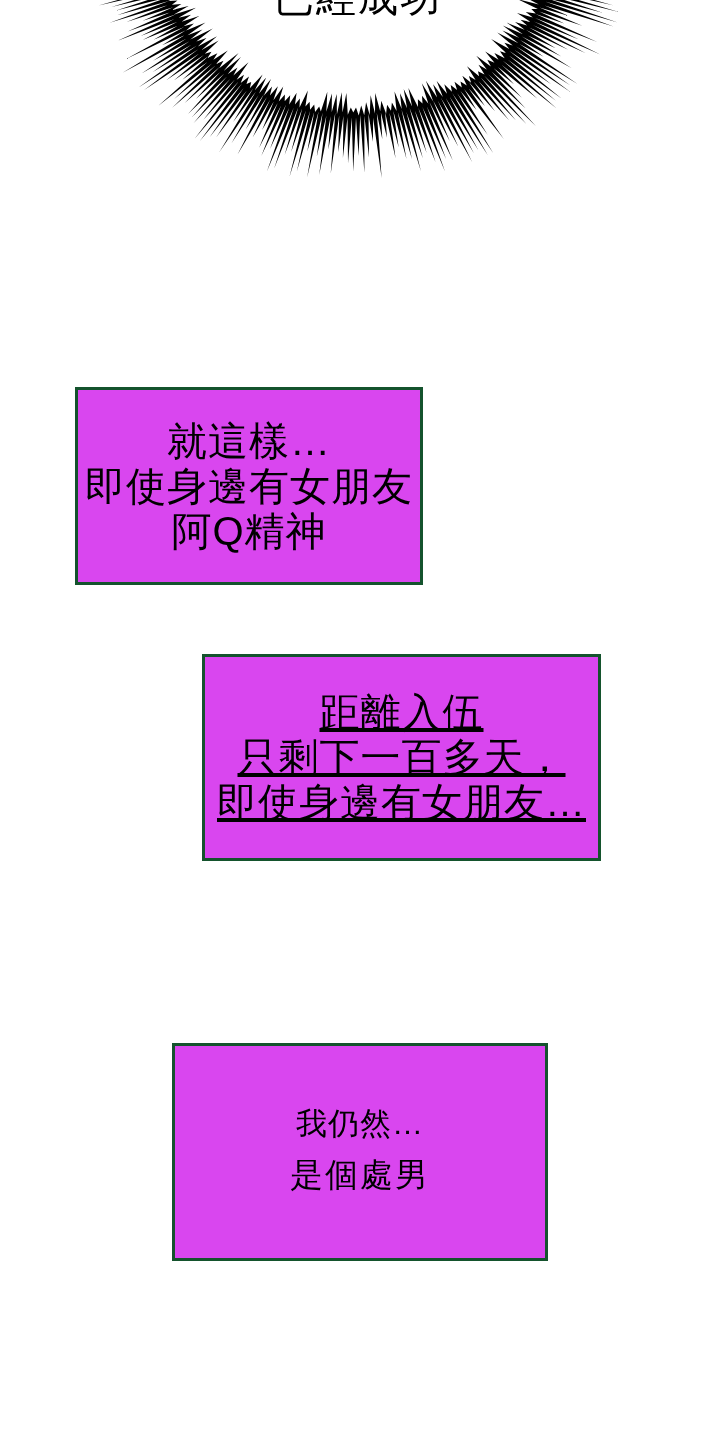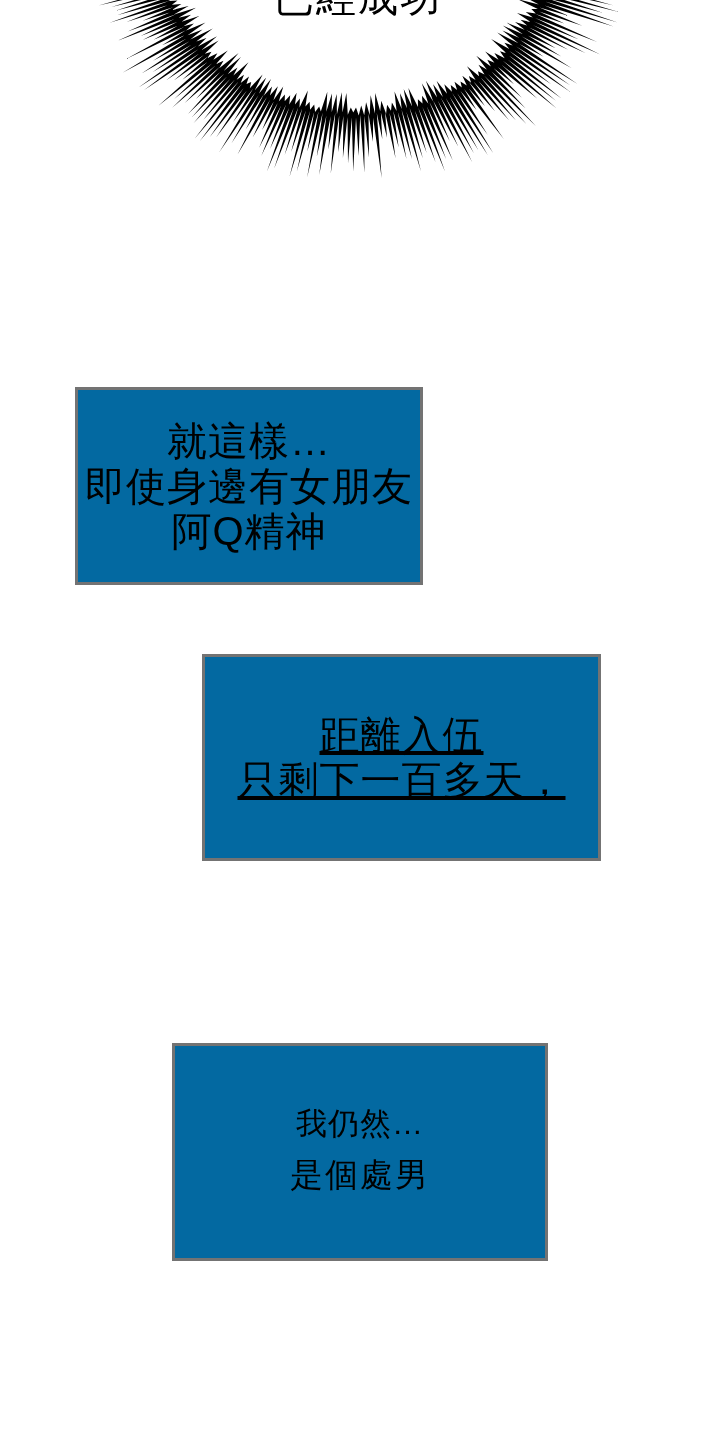--- a/index.html
+++ b/index.html
@@ -19,22 +19,22 @@
     text-align:center;
     font-size:40px;
     line-height:47px;
     letter-spacing:2px;
     white-space:nowrap;
     color:#000;
   }
   .caption-box{
     position:absolute;
     box-sizing:border-box;
-    border:3px solid #737373;
-    background:#0369a1;
+    border:3px solid #14532d;
+    background:#d946ef;
     display:flex;
     flex-direction:column;
     justify-content:center;
     align-items:center;
     text-align:center;
   }
   .caption-box .line{
     font-size:40px;
     line-height:45px;
     letter-spacing:1px;
@@ -62,20 +62,21 @@
 
   <div class="caption-box" id="box1">
     <div class="line">就這樣…</div>
     <div class="line">即使身邊有女朋友</div>
     <div class="line">阿Q精神</div>
   </div>
 
   <div class="caption-box" id="box2">
     <div class="line">距離入伍</div>
     <div class="line">只剩下一百多天，</div>
+    <div class="line">即使身邊有女朋友…</div>
   </div>
 
   <div class="caption-box" id="box3">
     <div class="line-small">我仍然…</div>
     <div class="line-large">是個處男</div>
   </div>
 
 </div>
 
 </body></html>

